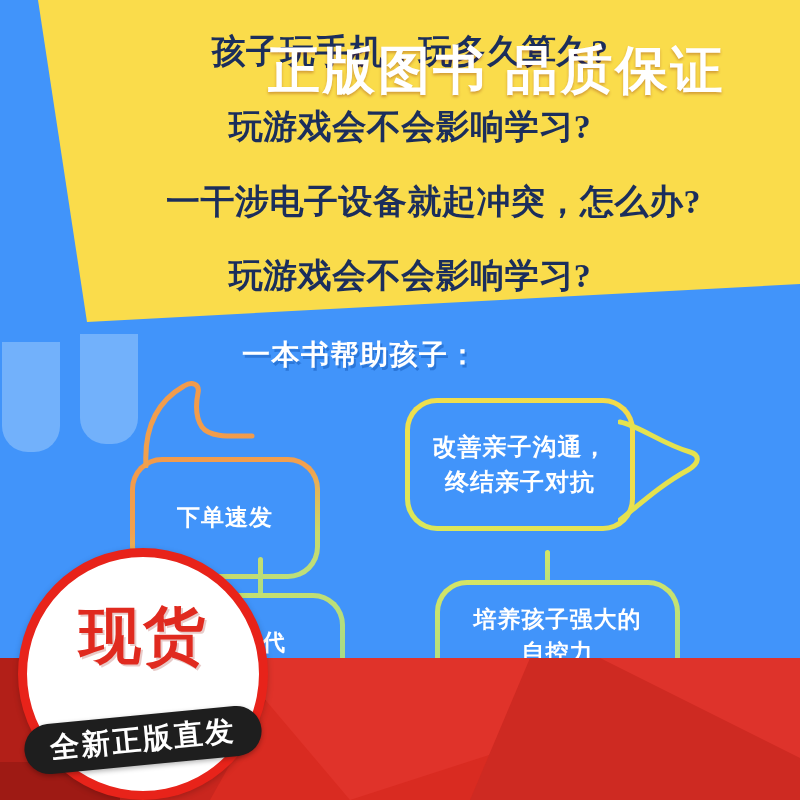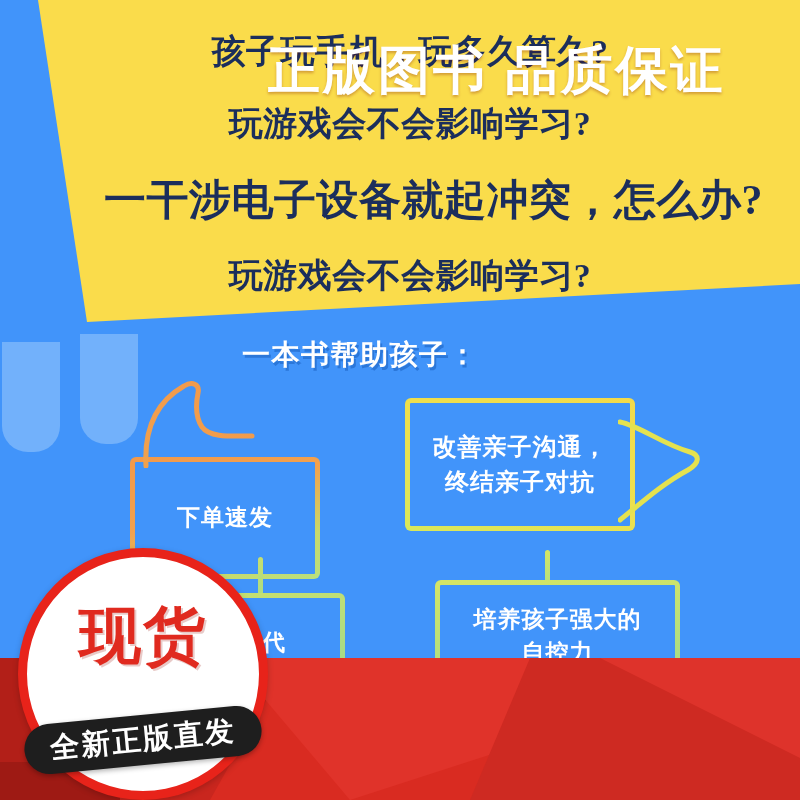--- a/index.html
+++ b/index.html
@@ -28,21 +28,21 @@
     font-family:"Liberation Serif", serif;
     color:#1B2E5C;
     font-weight:700;
     font-size:33px;
     line-height:1.05;
     letter-spacing:0.5px;
     white-space:nowrap;
   }
   .headline.l1{ font-size:34px; }
   .headline.l2{ font-size:34px; }
-  .headline.l3{ font-size:42px;margin-left:47px; }
+  .headline.l3{ font-size:34px;margin-left:47px; }
   .headline.l4{ font-size:34px; }
 
   
   .quote-mark{
     position:absolute; left:2px; top:330px; width:170px; height:150px; z-index:3;
   }
   .qglyph{ position:absolute; width:58px; }
   .qglyph .bar{
     position:absolute; top:0; width:58px; height:110px; border-radius:0 0 26px 26px;
     background:#72B1FB;
@@ -59,21 +59,21 @@
     position:absolute; left:0; top:336px; width:720px; text-align:center;
     z-index:4;
     color:#FFFFFF; font-weight:700; font-size:28px; letter-spacing:1.5px;
     text-shadow:2px 3px 0 rgba(25,95,190,0.55);
     font-family:"Liberation Sans", sans-serif;
   }
 
   
   .bubble{
     position:absolute; z-index:4;
-    border-radius:6px;
+    border-radius:32px;
     display:flex; align-items:center; justify-content:center;
     color:#FFFFFF; font-weight:700; line-height:1.45;
     text-align:center; letter-spacing:1px;
     font-family:"Liberation Sans", sans-serif;
   }
   .bubble .btxt{ position:relative; z-index:2; padding:0 10px; }
 
   
   .bubble-1{
     left:130px; top:457px; width:190px; height:122px;

